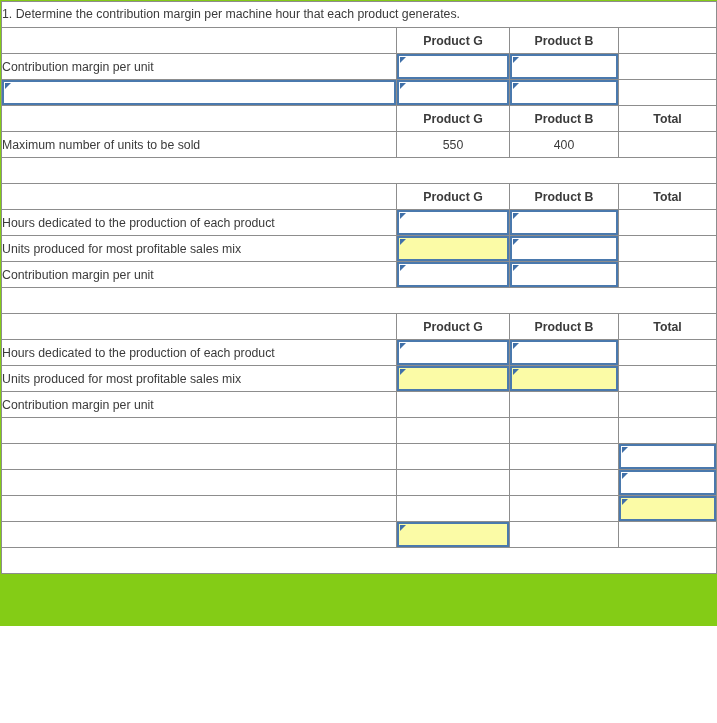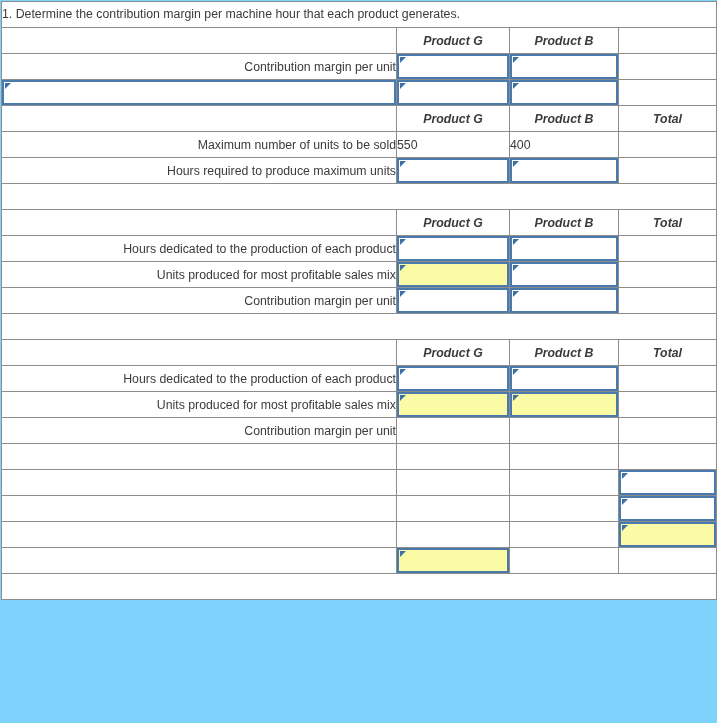--- a/index.html
+++ b/index.html
@@ -2,23 +2,23 @@
 <html><head>
 <meta charset="utf-8">
 <style>
   html,body{margin:0;padding:0;background:#ffffff;}
   body{
     font-family:"Liberation Sans", sans-serif;
     -webkit-font-smoothing:antialiased;
   }
   #page{
     width:717px;
-    height:723px;
+    height:626px;
     position:relative;
-    background:#7dd3fc;
+    background:#84cc16;
     box-sizing:border-box;
     overflow:hidden;
   }
   table.sheet{
     border-collapse:collapse;
     table-layout:fixed;
     width:715px;
     margin:1px 0 0 1px;
   }
   table.sheet td{
@@ -39,37 +39,36 @@
 
   .q-text{
     padding:3px 4px 4px 5px;
     font-size:12.4px;
     line-height:14.5px;
     color:#2d2d2d;
     text-align:left;
   }
   .lbl{
     padding:0 4px 0 6px;
-    text-align:right;
+    text-align:left;
     white-space:nowrap;
     font-size:12.4px;
     color:#3b3b3b;
     margin-top:16px;
   }
   .hdr{
     background:#7cafe2;
     text-align:center;
     font-weight:bold;
     color:#2b2b2b;
     font-size:12.4px;
     height:25px;
-    font-style:italic;
   }
   .num{
-    text-align:left;
+    text-align:center;
     padding-right:5px;
     font-size:12.4px;
     color:#3b3b3b;
   }
   .spacer{height:25px;background:#ffffff;}
 
   
   .cellwrap{position:relative;width:100%;height:100%;}
   .inputbox{
     position:absolute;
@@ -160,38 +159,20 @@
           <td class="hdr">Product B</td>
           <td class="hdr">Total</td>
         </tr>
         <tr>
           <td class="lbl">Maximum number of units to be sold</td>
           <td class="num">550</td>
           <td class="num">400</td>
           <td class="plain"></td>
         </tr>
         <tr>
-          <td class="lbl">Hours required to produce maximum units</td>
-          <td class="inputcell">
-            <div class="cellwrap">
-              <div class="inputbox">
-                <span class="marker"></span>
-              </div>
-            </div>
-          </td>
-          <td class="inputcell">
-            <div class="cellwrap">
-              <div class="inputbox">
-                <span class="marker"></span>
-              </div>
-            </div>
-          </td>
-          <td class="plain"></td>
-        </tr>
-        <tr>
           <td colspan="4" class="spacer"></td>
         </tr>
         <tr>
           <td class="hdr"></td>
           <td class="hdr">Product G</td>
           <td class="hdr">Product B</td>
           <td class="hdr">Total</td>
         </tr>
         <tr>
           <td class="lbl">Hours dedicated to the production of each product</td>

